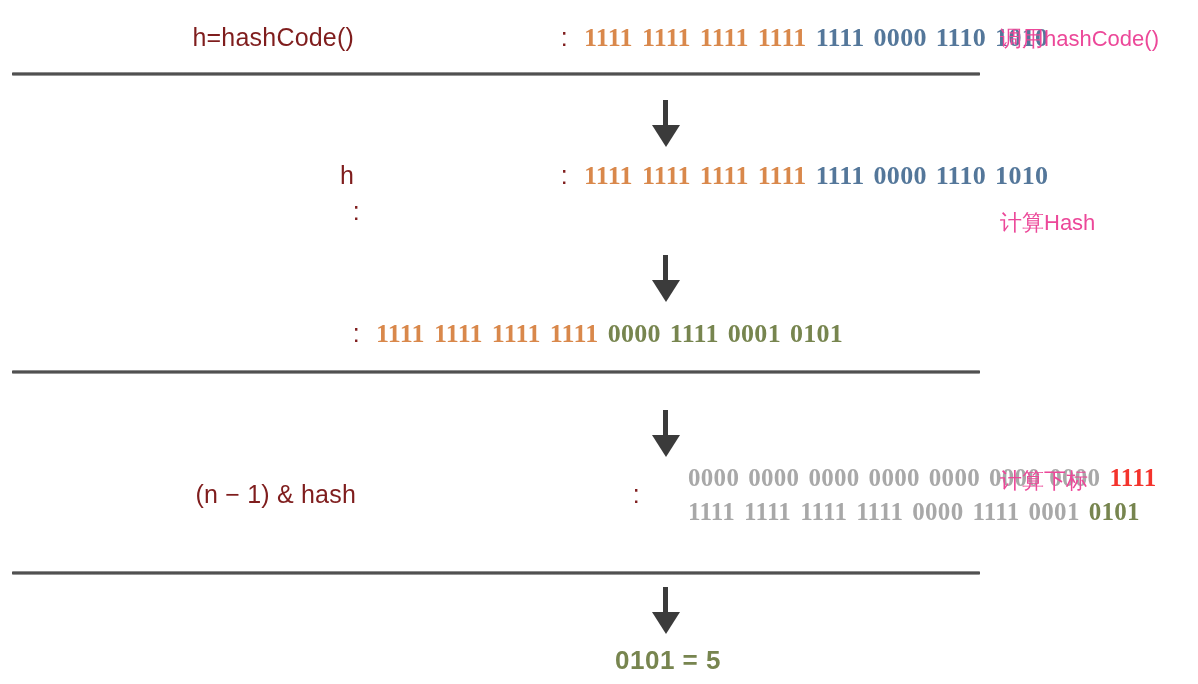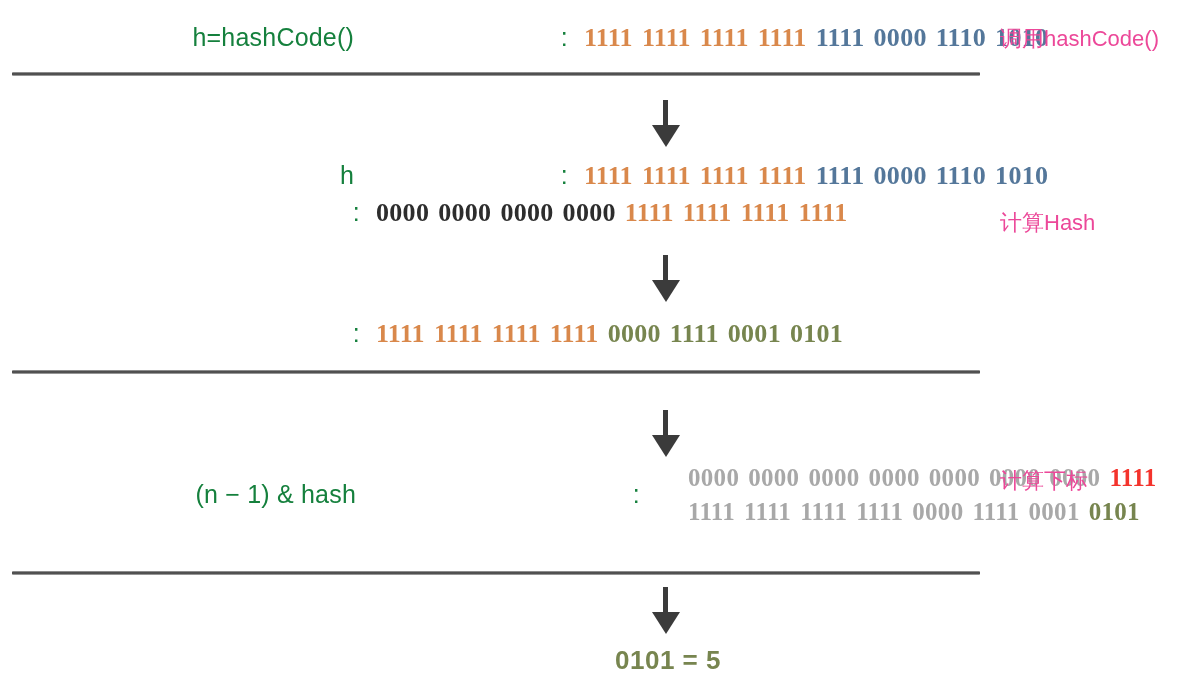--- a/index.html
+++ b/index.html
@@ -49,21 +49,21 @@
 
   
   .row {
     position: absolute;
     display: flex;
     align-items: baseline;
     white-space: nowrap;
   }
   .label {
     text-align: right;
-    color: #15803d;
+    color: #7f1d1d;
     font-size: 25px;
     letter-spacing: 0.2px;
   }
   .bits {
     font-size: 26px;
     font-weight: 700;
     letter-spacing: 0.3px;
   }
   .bits .g { margin-right: 9px; font-family: Liberation Serif, serif; }
   .bits .g:last-child { margin-right: 12px; }
@@ -145,23 +145,20 @@
   <div class="row row-h">
     <div class="label">h</div>
     <div class="label colon">:</div>
     <div class="bits bits-offset">
       <span class="g c-orange">1111</span><span class="g c-orange">1111</span><span class="g c-orange">1111</span><span class="g c-orange">1111</span><span class="g c-blue">1111</span><span class="g c-blue">0000</span><span class="g c-blue">1110</span><span class="g c-blue">1010</span>
     </div>
   </div>
 
   <div class="row row-shift">
     <div class="label colon">:</div>
-    <div class="bits bits-offset">
-      <span class="g c-dark">0000</span><span class="g c-dark">0000</span><span class="g c-dark">0000</span><span class="g c-dark">0000</span><span class="g c-orange">1111</span><span class="g c-orange">1111</span><span class="g c-orange">1111</span><span class="g c-orange">1111</span>
-    </div>
   </div>
 
   <div class="arrow arrow-2">
     <svg width="50" height="48" viewBox="0 0 50 48" xmlns="http://www.w3.org/2000/svg">
       <rect x="22" y="0" width="5" height="28" fill="#3b3b3b"></rect>
       <polygon points="11,25 39,25 25,47" fill="#3b3b3b"></polygon>
     </svg>
   </div>
 
   <div class="row row-xor">

